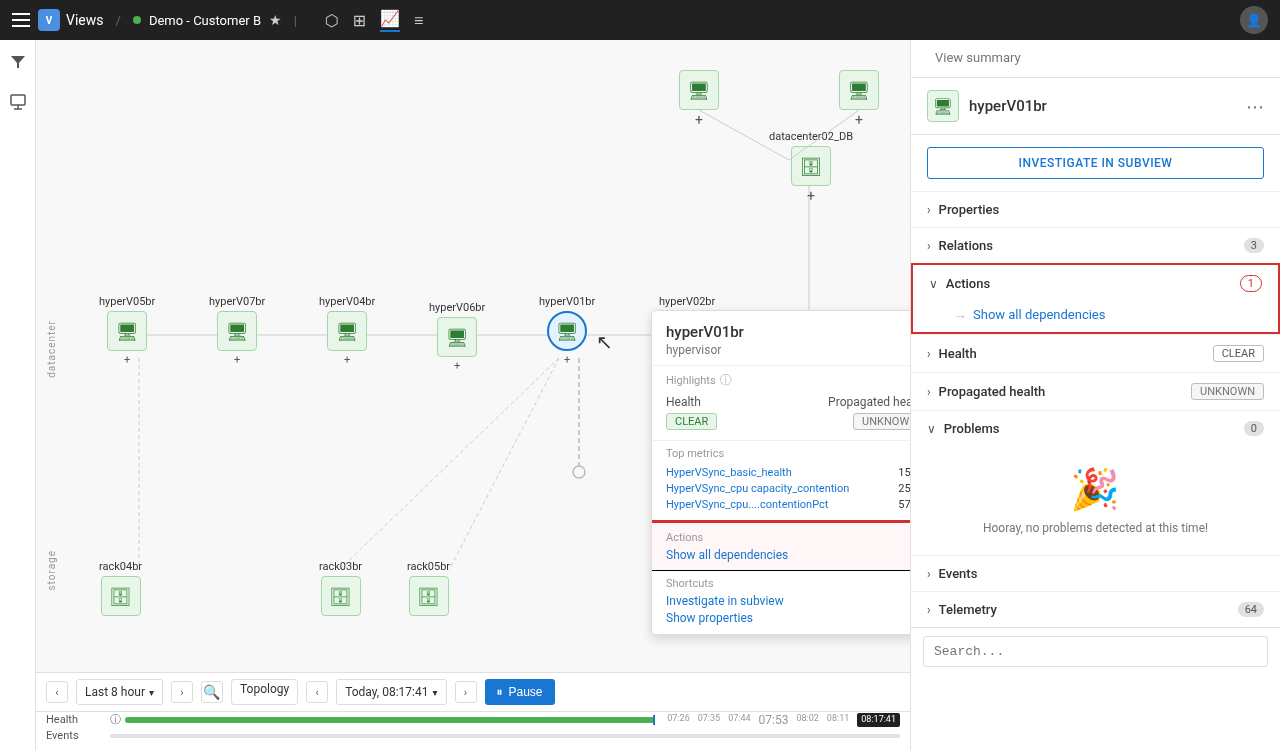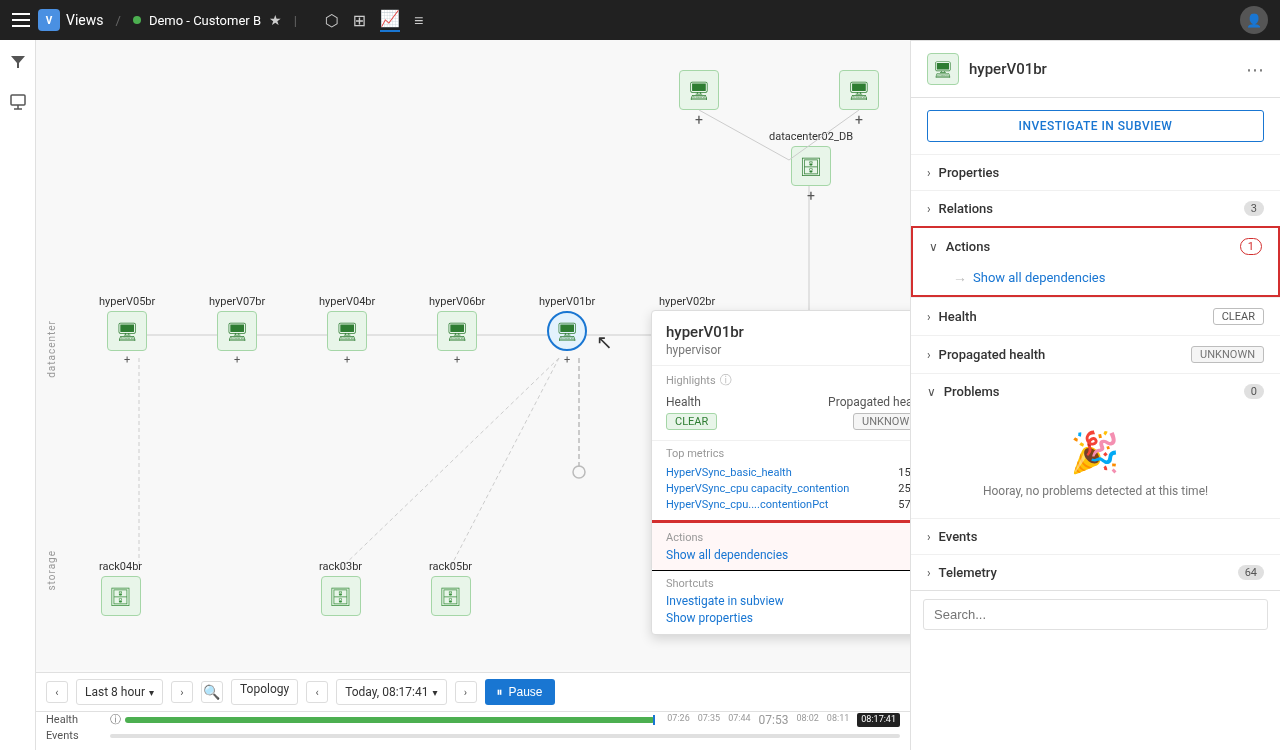--- a/index.html
+++ b/index.html
@@ -112,21 +112,21 @@
     .actions-link { display: flex; align-items: center; gap: 6px; color: #1976d2; font-size: 13px; cursor: pointer; }
     .arrow-right { color: #bbb; font-size: 14px; }
 
     
     .problems-empty { display: flex; flex-direction: column; align-items: center; padding: 20px; }
     .party-icon { font-size: 40px; }
     .problems-empty-text { font-size: 12px; color: #777; margin-top: 8px; text-align: center; }
 
     
     .bottom-search { border-top: 1px solid #e0e0e0; padding: 8px 12px; }
-    .search-input { width: 100%; border: 1px solid #e0e0e0; border-radius: 3px; padding: 7px 10px; font-size: 13px; color: #ec4899; outline: none; }
+    .search-input { width: 100%; border: 1px solid #e0e0e0; border-radius: 3px; padding: 7px 10px; font-size: 13px; color: #ec4899; outline: none; font-family: Liberation Mono, monospace; }
 
     
     .add-stream-btn { margin: 0 16px 8px; border: 1px solid #e0e0e0; color: #555; background: #fff; border-radius: 3px; padding: 8px 0; text-align: center; font-size: 12px; font-weight: 500; cursor: pointer; letter-spacing: 0.5px; }
 
     
     .node-popup { left: 615px; top: 270px; }
 
     
     .svg-lines { position: absolute; top: 0; left: 0; width: 100%; height: 100%; pointer-events: none; }
 
@@ -254,21 +254,21 @@
       </div>
 
       <div class="node-wrapper" style="position:absolute; left:283px; top:255px;">
         <div class="node-label">hyperV04br</div>
         <div class="node-box">
           <span class="node-icon">🖥</span>
         </div>
         <div style="font-size:11px;color:#555;margin-top:2px;cursor:pointer;">+</div>
       </div>
 
-      <div class="node-wrapper" style="position:absolute; left:393px; top:255px;">
+      <div class="node-wrapper" style="position:absolute; left:393px; top:261px;">
         <div class="node-label">hyperV06br</div>
         <div class="node-box">
           <span class="node-icon">🖥</span>
         </div>
         <div style="font-size:11px;color:#555;margin-top:2px;cursor:pointer;">+</div>
       </div>
 
       <div class="node-wrapper" style="position:absolute; left:503px; top:255px;">
         <div class="node-label">hyperV01br</div>
         <div class="node-box highlighted" style="border-radius:50%; border: 2px solid #1976d2;">
@@ -293,21 +293,21 @@
         </div>
       </div>
 
       <div class="node-wrapper" style="position:absolute; left:283px; top:520px;">
         <div class="node-label">rack03br</div>
         <div class="node-box">
           <span class="node-icon-rack">🗄</span>
         </div>
       </div>
 
-      <div class="node-wrapper" style="position:absolute; left:393px; top:520px;">
+      <div class="node-wrapper" style="position:absolute; left:371px; top:520px;">
         <div class="node-label">rack05br</div>
         <div class="node-box">
           <span class="node-icon-rack">🗄</span>
         </div>
       </div>
 
       <div class="datacenter-label" style="left:10px; top:280px;">datacenter</div>
 
       <div class="datacenter-label" style="left:10px; top:510px;">storage</div>
 
@@ -402,20 +402,23 @@
           <span style="font-size:11px;color:#555;width:60px;">Events</span>
           <div style="flex:1;height:4px;background:#e0e0e0;border-radius:2px;"></div>
         </div>
       </div>
     </div>
   </div>
 
   <div class="right-panel">
 
     <div class="right-panel-tabs">
+      <div class="tab-item">
+        <span>View summary</span>
+      </div>
     </div>
 
     <div class="right-panel-content">
 
       <div class="component-header">
         <div class="comp-icon">🖥</div>
         <span class="comp-name">hyperV01br</span>
         <span class="comp-menu">⋯</span>
       </div>
 

